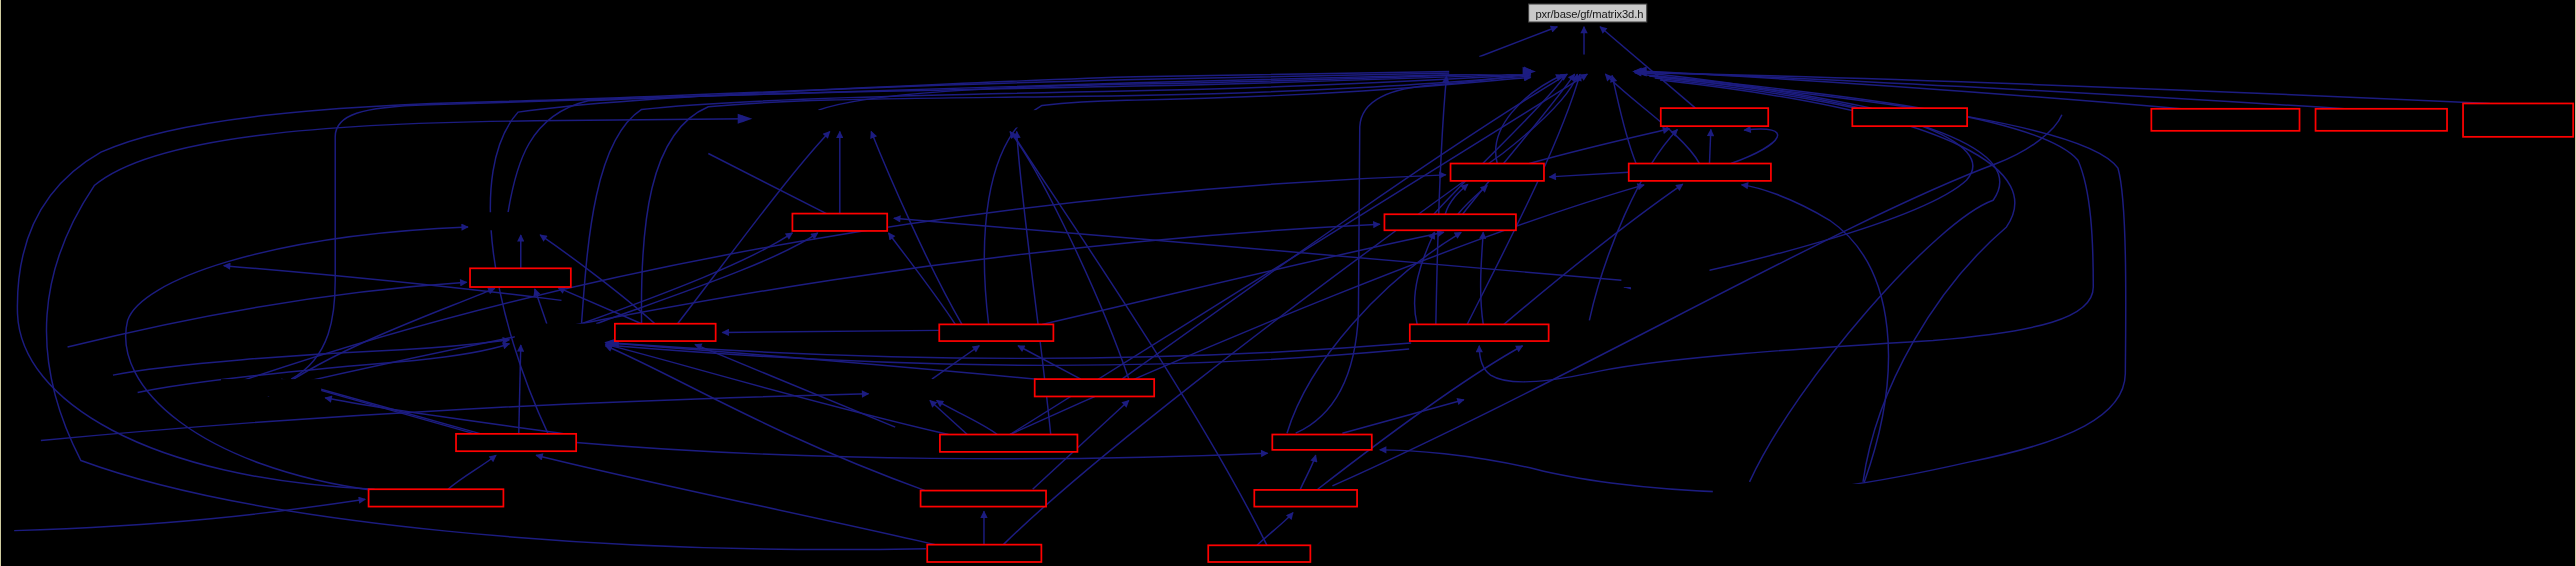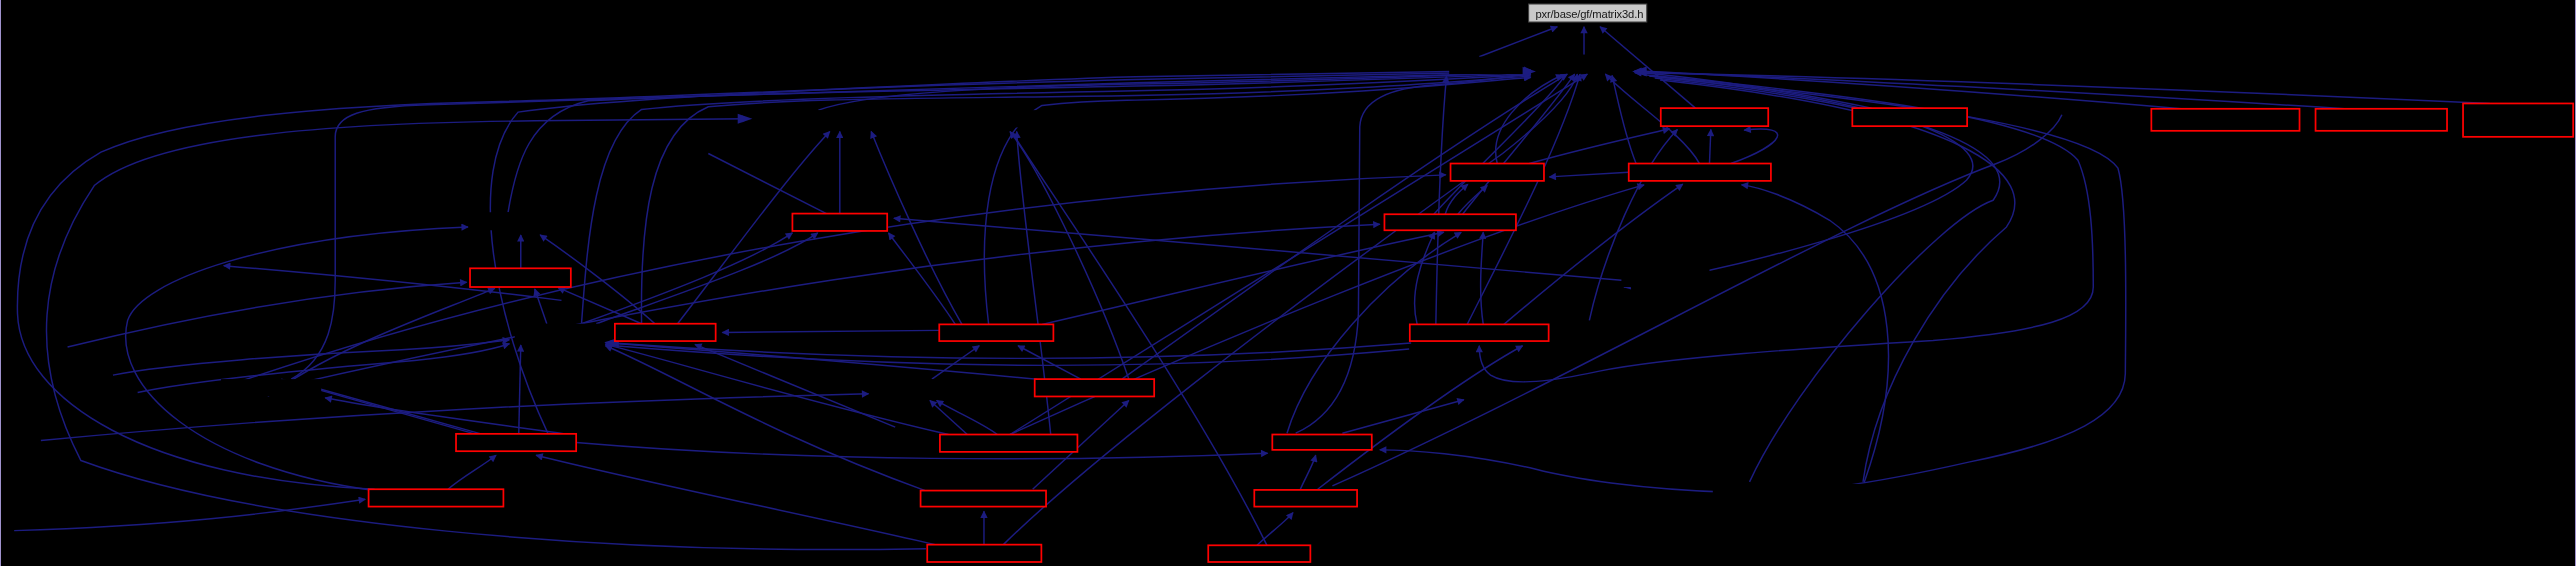--- a/index.html
+++ b/index.html
@@ -1,12 +1,12 @@
 <!DOCTYPE html>
-<html style="font-size:10.7px"><head><meta charset="utf-8"><style>html,body{margin:0;padding:0;background:#000;}#c{position:relative;width:2576px;height:566px;background:#c4b5fd;overflow:hidden;}</style></head><body>
+<html style="font-size:10.7px"><head><meta charset="utf-8"><style>html,body{margin:0;padding:0;background:#000;}#c{position:relative;width:2576px;height:566px;background:#fef9c3;overflow:hidden;}</style></head><body>
 <div id="c">
 <svg width="2576" height="566" viewBox="0 0 3857 848">
 <defs>
         <marker id="ah" viewBox="0 0 10 10" refX="9" refY="5" markerWidth="17" markerHeight="11" orient="auto-start-reverse" markerUnits="userSpaceOnUse">
           <path d="M0,0 L10,5 L0,10 z" fill="#1c1c80"></path>
         </marker>
       </defs>
 <rect x="0" y="0" width="3857" height="848" fill="#000000"></rect>
 <path d="M2372,82 L2372,40" fill="none" stroke="#1c1c80" stroke-width="2.2" marker-end="url(#ah)"></path>
 <path d="M2215,85 L2332,40" fill="none" stroke="#1c1c80" stroke-width="2.2" marker-end="url(#ah)"></path>

